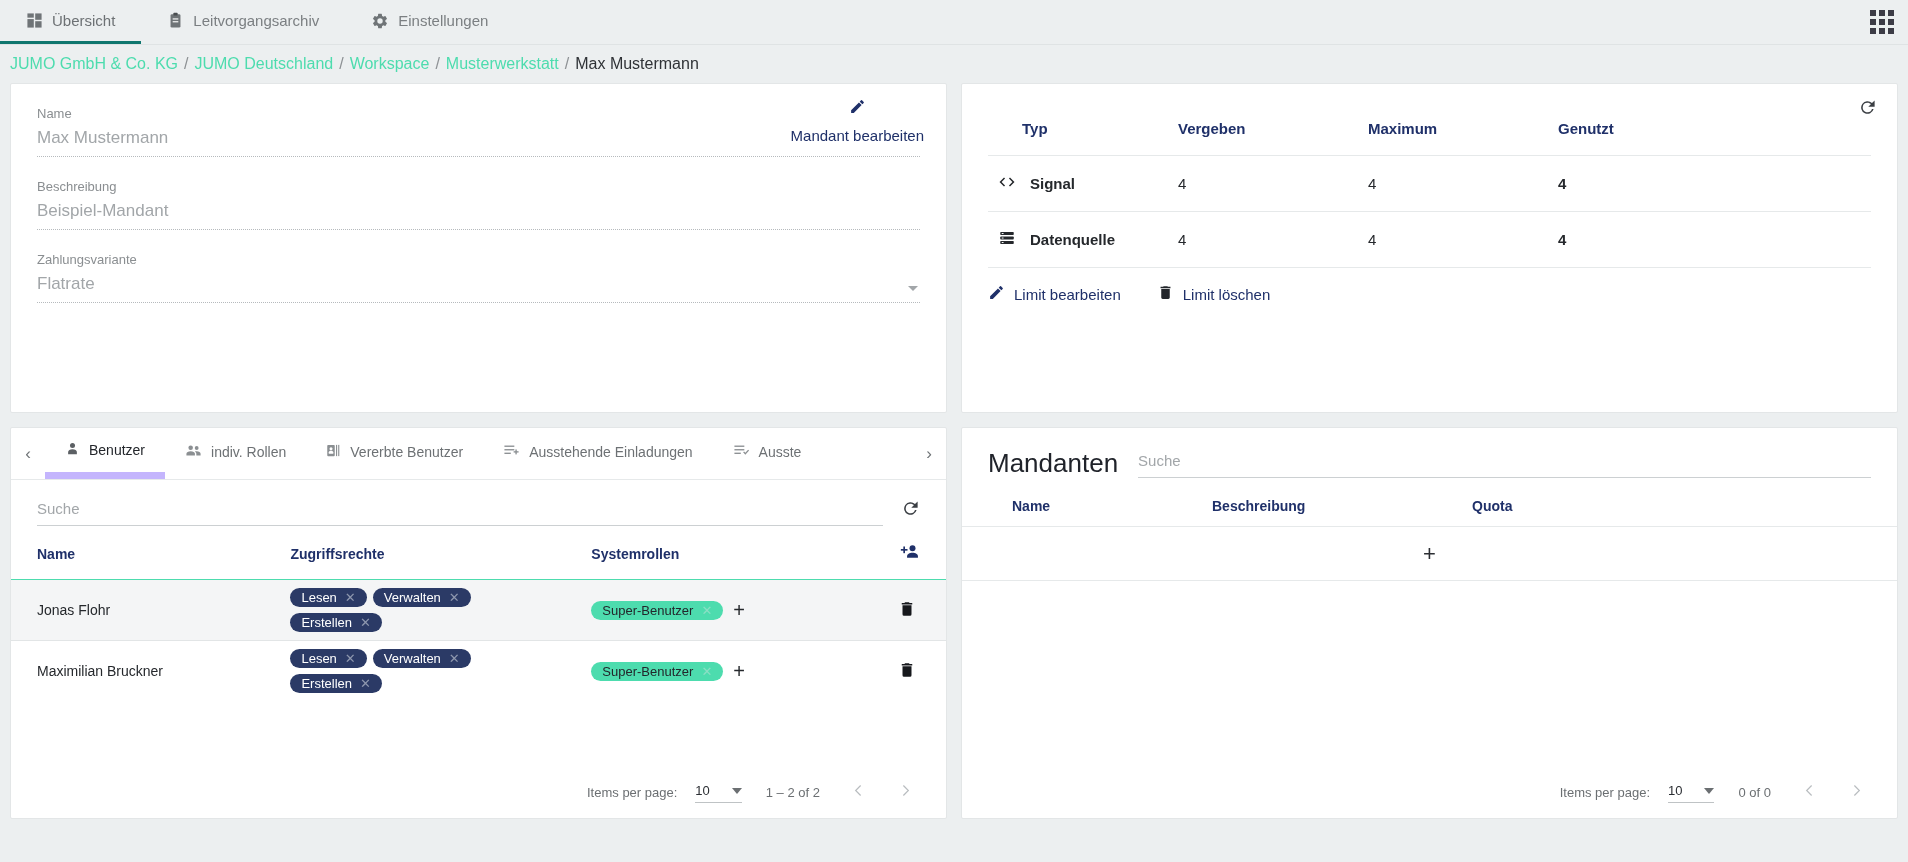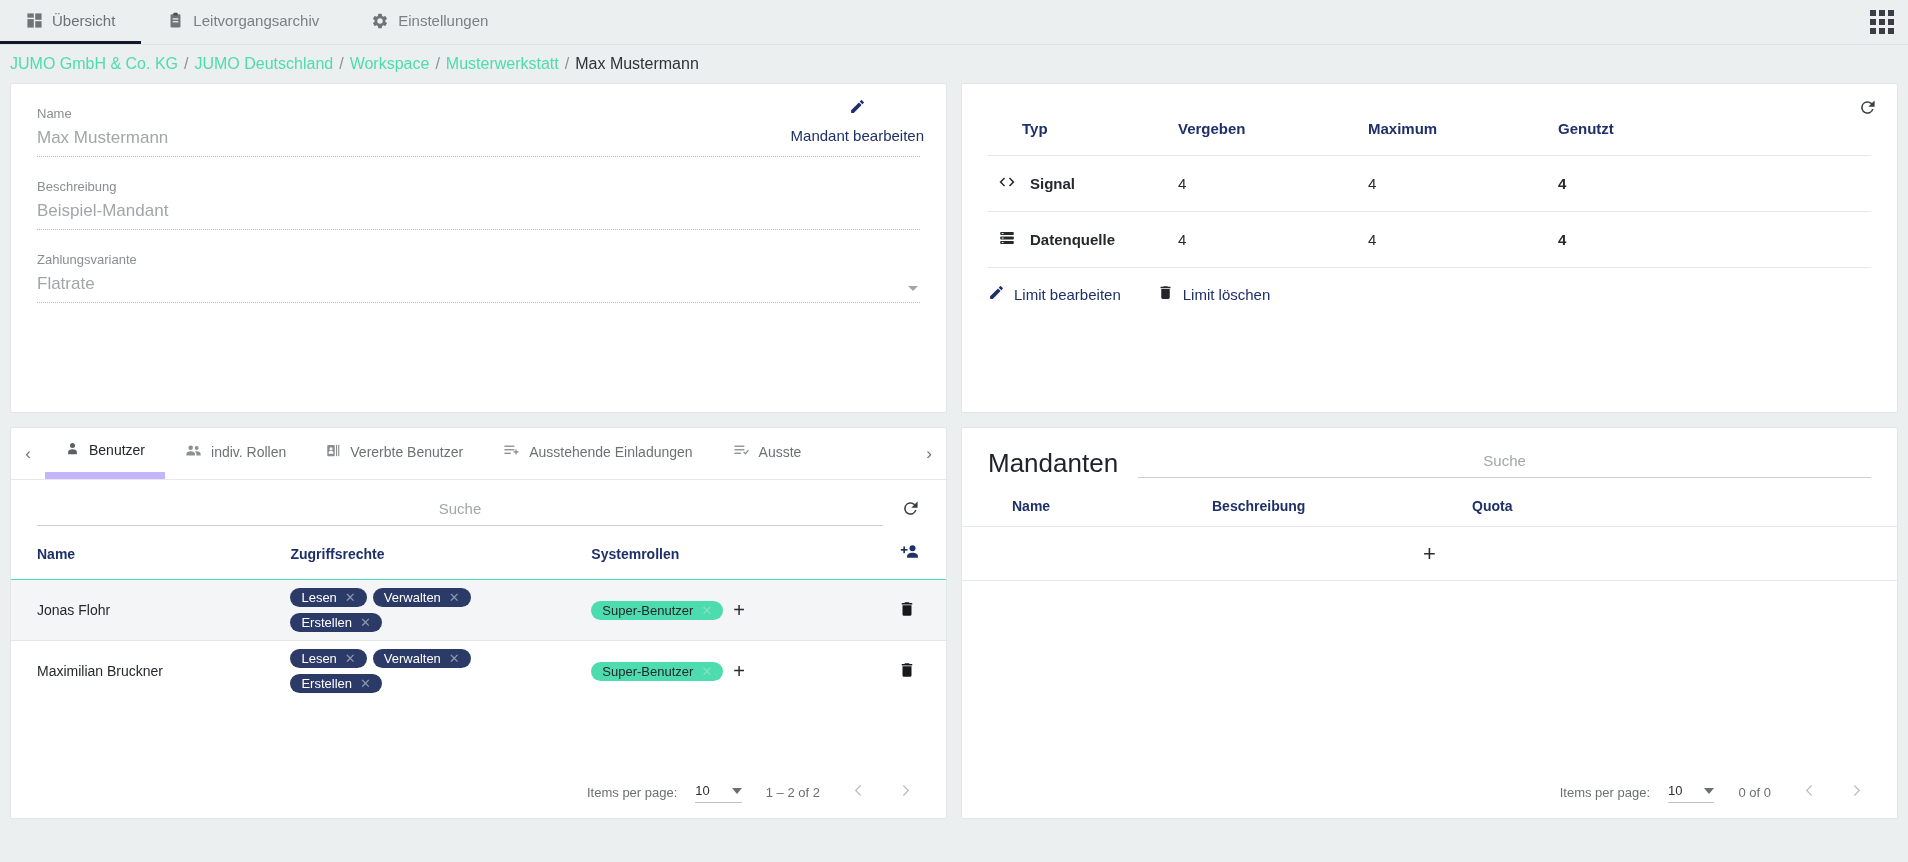--- a/index.html
+++ b/index.html
@@ -23,21 +23,21 @@
   }
   .nav-tab {
     display: flex; align-items: center; gap: 9px;
     padding: 0 26px 0 26px;
     font-size: 15px;
     color: #7b7f82;
     cursor: pointer;
     position: relative;
     border-bottom: 3px solid transparent;
   }
-  .nav-tab.active { color: #6d7174; border-bottom: 3px solid #0f172a; }
+  .nav-tab.active { color: #6d7174; border-bottom: 3px solid #0f766e; }
   .nav-tab .ico { display:inline-flex; align-items:center; color:#6f7477; }
   .grid-launcher {
     position: absolute; right: 14px; top: 50%; transform: translateY(-50%);
     display: grid; grid-template-columns: repeat(3, 6px); grid-gap: 3px;
     cursor: pointer;
   }
   .grid-launcher i { width: 6px; height: 6px; background: #3c3c46; display:block; }
 
   
   .breadcrumb {
@@ -115,21 +115,20 @@
     white-space: nowrap; cursor: pointer; border-bottom: 3px solid transparent;
   }
   .tab.active { color: #23262b; border-bottom: 7px solid #c4b5fd; }
 
   .search-row { display: flex; align-items: flex-end; padding: 14px 26px 0 26px; gap: 18px; }
   .search-input {
     flex: 1; border: none; border-bottom: 1px solid #ccd0d2;
     font-size: 15px; color: #2b2e33; padding: 6px 0 8px 0;
     outline: none; background: transparent;
     font-family: "Liberation Sans", sans-serif;
-    text-align: center;
   }
   .search-input::placeholder { color: #a2a6a9; }
 
   table.users { width: 100%; border-collapse: collapse; table-layout: fixed; }
   table.users th {
     text-align: left; font-size: 14px; color: #1f3069; font-weight: 700;
     padding: 16px 0 14px 0;
   }
   table.users th.c-name { width: 260px; padding-left: 26px; }
   table.users th.c-rights { width: 280px; }

